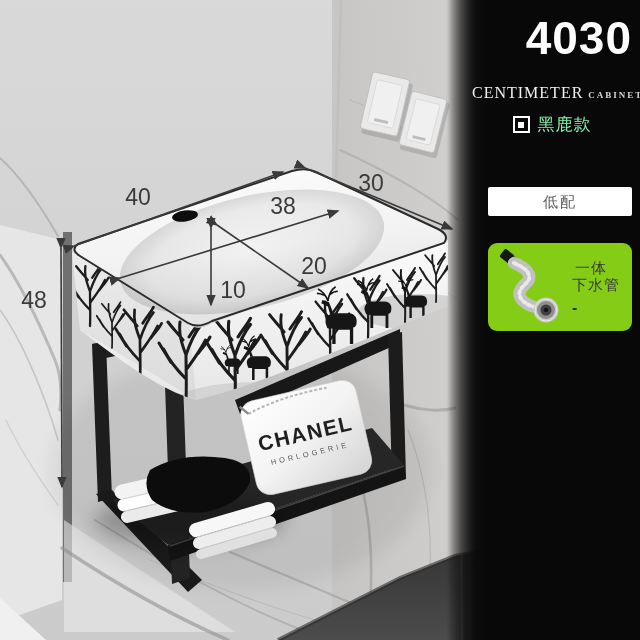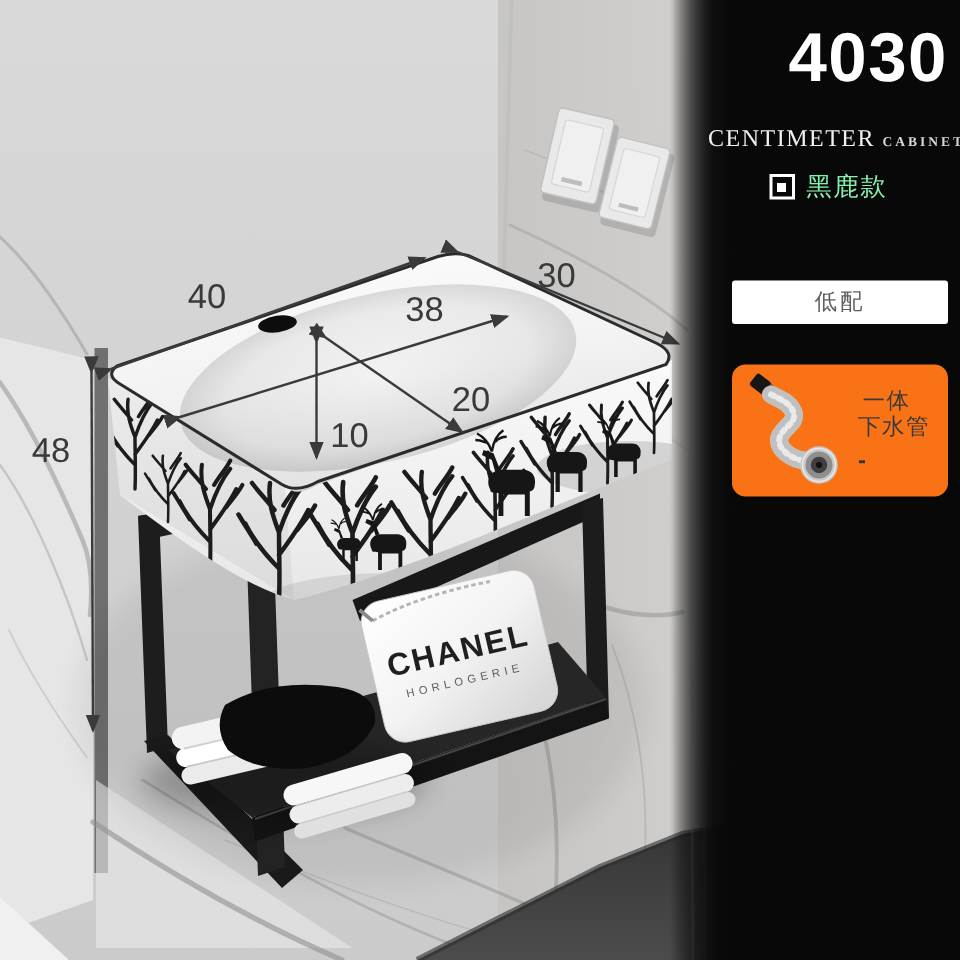--- a/index.html
+++ b/index.html
@@ -17,21 +17,21 @@
   .variant-row{position:absolute;left:472px;top:113px;width:160px;display:flex;
     justify-content:center;align-items:center;gap:8px;}
   .variant-swatch{width:13px;height:13px;border:2px solid #fff;display:flex;
     align-items:center;justify-content:center;}
   .variant-swatch .dot{width:6px;height:6px;background:#fff;}
   .variant-label{color:#86efac;font-size:17px;letter-spacing:1px;}
   .config-chip{position:absolute;left:488px;top:163px;width:144px;height:29px;
     background:#fff;border-radius:2px;text-align:center;line-height:29px;
     font-size:15px;color:#5f5f5f;letter-spacing:2px;cursor:pointer;margin-top:24px;}
   .accessory-card{position:absolute;left:488px;top:243px;width:144px;height:88px;
-    background:#f97316;border-radius:9px;cursor:pointer;}
+    background:#84cc16;border-radius:9px;cursor:pointer;}
   .accessory-card svg{position:absolute;left:2px;top:3px;}
   .accessory-text{position:absolute;left:84px;top:16px;color:#3a3a3a;font-size:15px;
     line-height:17px;letter-spacing:1px;}
   .accessory-text .l1{margin-left:3px;}
   .accessory-dash{margin-top:6px;font-weight:bold;font-size:16px;color:#333;}
   .dim-label{font-family:"Liberation Sans",sans-serif;}
 </style>
 </head>
 <body>
 

